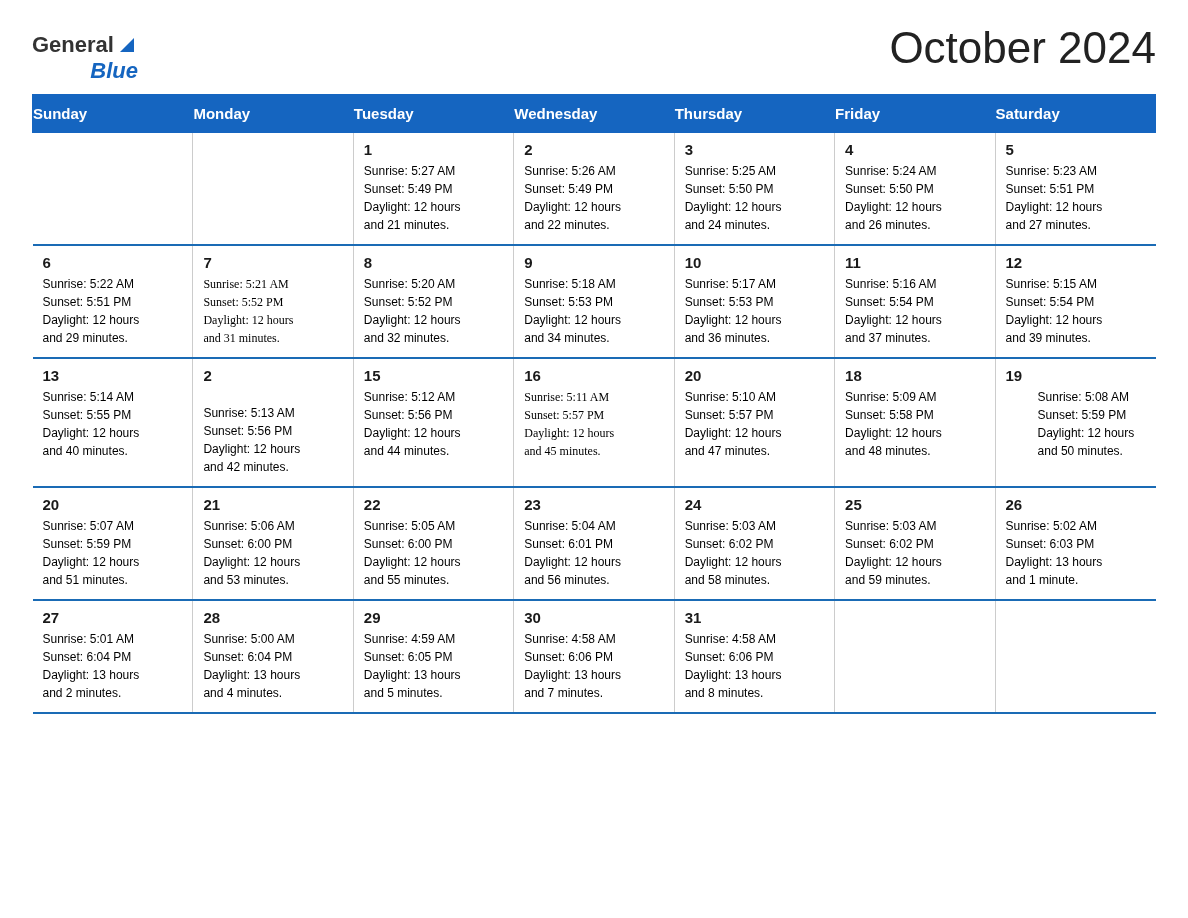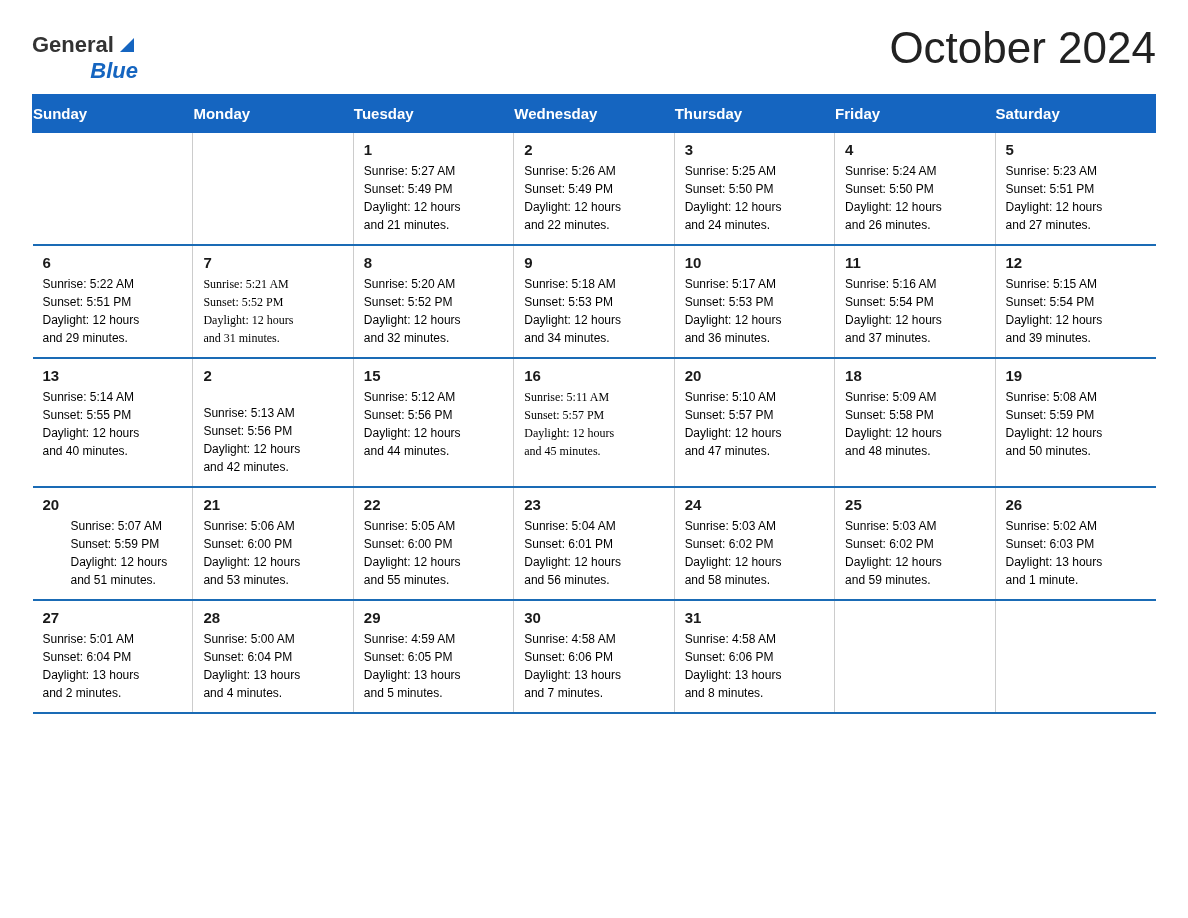--- a/index.html
+++ b/index.html
@@ -254,30 +254,30 @@
         </td>
         <td>
           <div class="day-number">18</div>
           <div class="day-info" style="white-space: pre-line;">Sunrise: 5:09 AM
 Sunset: 5:58 PM
 Daylight: 12 hours
 and 48 minutes.</div>
         </td>
         <td>
           <div class="day-number">19</div>
-          <div class="day-info" style="white-space: pre-line;">Sunrise: 5:08 AM
+          <div class="day-info" style="white-space: pre-line; margin-left: 32px;">Sunrise: 5:08 AM
 Sunset: 5:59 PM
 Daylight: 12 hours
 and 50 minutes.</div>
         </td>
       </tr>
       <tr>
         <td>
           <div class="day-number">20</div>
-          <div class="day-info" style="white-space: pre-line; margin-left: 28px;">Sunrise: 5:07 AM
+          <div class="day-info" style="white-space: pre-line;">Sunrise: 5:07 AM
 Sunset: 5:59 PM
 Daylight: 12 hours
 and 51 minutes.</div>
         </td>
         <td>
           <div class="day-number">21</div>
           <div class="day-info" style="white-space: pre-line;">Sunrise: 5:06 AM
 Sunset: 6:00 PM
 Daylight: 12 hours
 and 53 minutes.</div>

